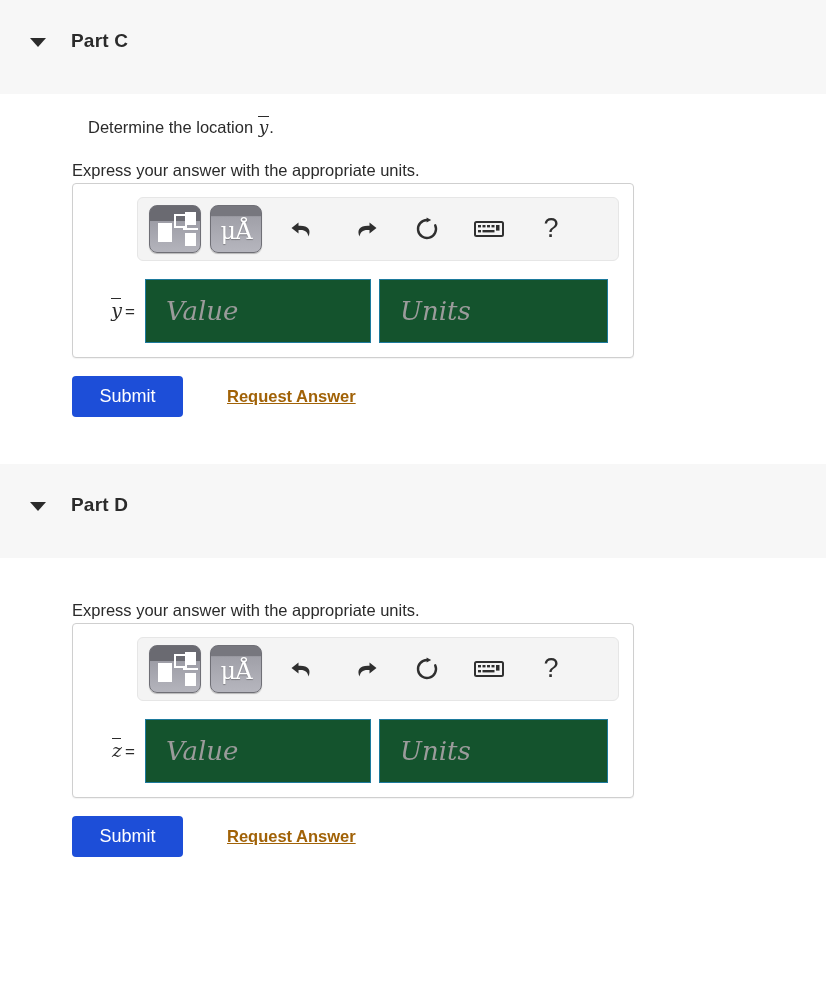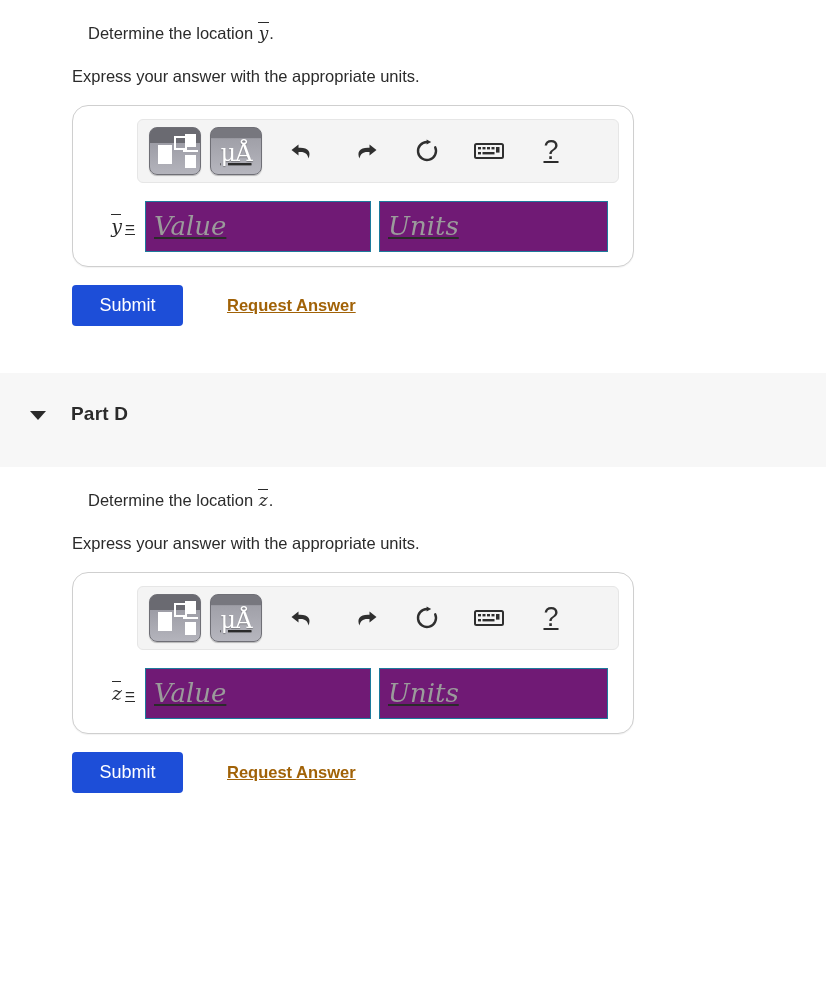--- a/index.html
+++ b/index.html
@@ -78,29 +78,28 @@
 
   .instruction-line {
     font-size: 16.5px;
     font-weight: normal;
     color: #2b2b2b;
     margin-top: 21px;
   }
 
   
   .answer-box {
-    margin-top: 19px;
+    margin-top: 3px;
     width: 562px;
     border: 1px solid #cfcfcf;
-    border-radius: 16px;
+    border-radius: 4px;
     box-sizing: border-box;
     background: #ffffff;
     box-shadow: 0 1px 1px rgba(0,0,0,0.05);
     padding-bottom: 14px;
-    text-decoration: underline;
   }
 
   
   .mathbar {
     margin: 13px 14px 0 64px;
     background: #f4f4f4;
     border: 1px solid #e6e6e6;
     border-radius: 6px;
     height: 64px;
     display: flex;
@@ -191,27 +190,27 @@
     top: -1px;
     border-top: 1.4px solid #2b2b2b;
   }
   .var-label .eq {
     font-style: normal;
     font-family: "Liberation Sans", sans-serif;
     font-size: 17px;
     padding-left: 3px;
   }
   .field {
-    height: 51px;
+    height: 64px;
     box-sizing: border-box;
     border: 1px solid #1d7a9c;
-    background: #701a75;
-    display: flex;
-    align-items: center;
-    padding-left: 8px;
+    background: #14532d;
+    display: flex;
+    align-items: center;
+    padding-left: 20px;
     cursor: text;
   }
   .field-value { width: 226px; margin-right: 8px; }
   .field-units { width: 229px; }
   .ph {
     font-family: "DejaVu Serif", serif;
     font-style: italic;
     font-size: 26px;
     color: #9b9b9b;
     user-select: none;
@@ -244,20 +243,24 @@
     cursor: pointer;
   }
 
   .gap-between { height: 47px; }
 </style>
 </head>
 <body>
 
 <div class="part-section">
 
+  <div class="part-header">
+    <div class="part-header-caret"></div>
+    <div class="part-header-title">Part C</div>
+  </div>
 
   <div class="part-body">
 
     <div class="prompt-line">
       <span>Determine the location </span><span class="mathvar overline-wrap">y</span><span>.</span>
     </div>
 
     <div class="instruction-line">Express your answer with the appropriate units.</div>
 
     <div class="answer-box">
@@ -349,23 +352,20 @@
 
 <div class="part-section">
 
   <div class="part-header">
     <div class="part-header-caret"></div>
     <div class="part-header-title">Part D</div>
   </div>
 
   <div class="part-body">
 
-    <div class="prompt-line">
-      <span>Determine the location </span><span class="mathvar overline-wrap">z</span><span>.</span>
-    </div>
 
     <div class="instruction-line">Express your answer with the appropriate units.</div>
 
     <div class="answer-box">
 
       <div class="mathbar">
 
         <div class="tool-btn">
           <span class="ti ti-big"></span>
           <span class="ti ti-small"></span>

